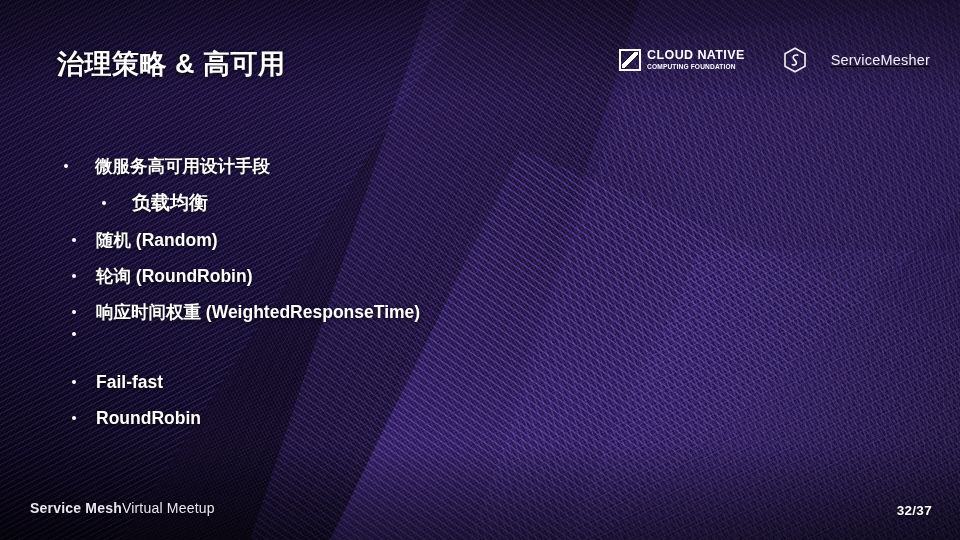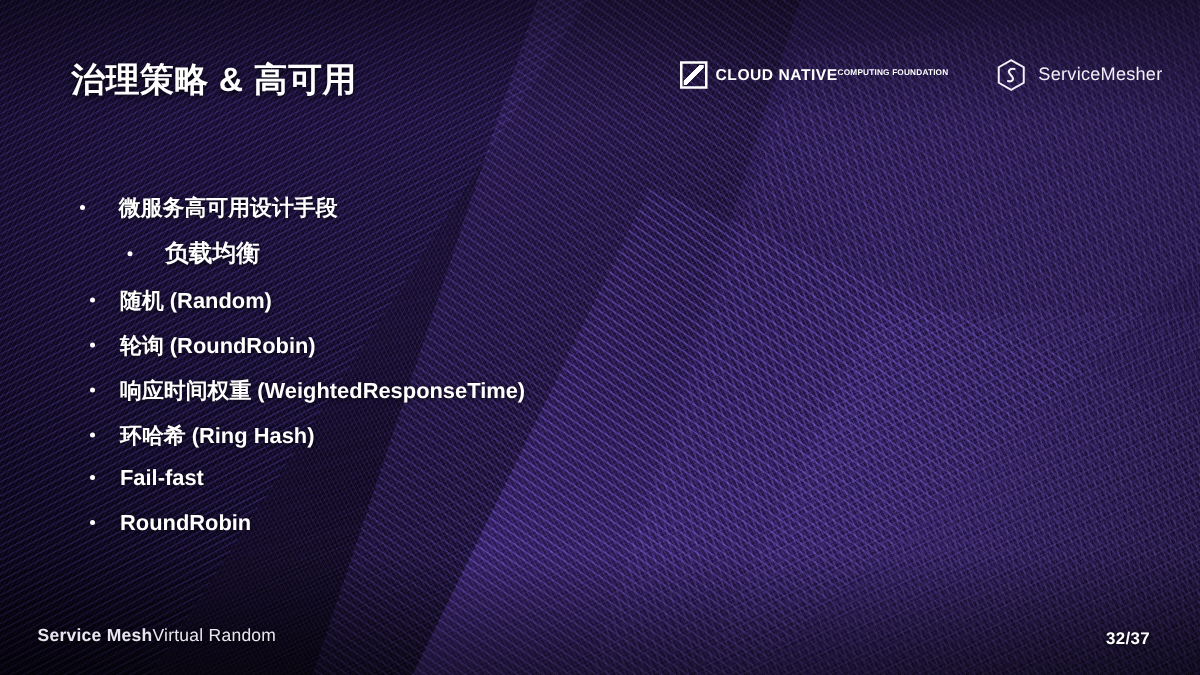--- a/index.html
+++ b/index.html
@@ -117,31 +117,31 @@
     position: relative;
     flex: none;
   }
   .cncf-mark::before {
     content: "";
     position: absolute;
     left: 1px; top: 1px; right: 1px; bottom: 1px;
     background: linear-gradient(to bottom right,
       transparent 0%, transparent 40%, #fff 40%, #fff 58%, transparent 58%, transparent 100%);
   }
-  .cncf-text { display: flex; line-height: 1; }
+  .cncf-text { display: flex; flex-direction: column; line-height: 1; }
   .cncf-top {
     font-size: 12.5px; font-weight: 700; color: #fff;
     letter-spacing: .4px;
   }
   .cncf-sub {
     font-size: 6.6px; font-weight: 700; color: #fff;
     letter-spacing: .15px; margin-top: 2.5px;
   }
 
-  .sm-logo { display: flex; align-items: center; gap: 10px; }
+  .sm-logo { display: flex; align-items: center; gap: 24px; text-decoration: underline; }
   .sm-mark { width: 24px; height: 26px; flex: none; }
   .sm-text {
     font-size: 14.5px; color: #f2f0f8; font-weight: 400; letter-spacing: .2px;
   }
 
   
   .bullets {
     position: absolute;
     left: 12px; top: 112px;
     width: 100%;
@@ -179,21 +179,21 @@
     font-size: 14px;
     color: #e9e6f2;
     letter-spacing: .2px;
     text-shadow: 0 1px 4px rgba(0,0,0,0.8);
   }
   .footer-brand .b { font-weight: 700; text-align: center; }
   .footer-brand .n { font-weight: 400; }
 
   .page-num {
     position: absolute;
-    right: 40px;
+    right: 28px;
     bottom: 22px;
     font-size: 13.5px;
     font-weight: 700;
     color: #ffffff;
     letter-spacing: .3px;
     text-shadow: 0 1px 4px rgba(0,0,0,0.85);
   }
 </style>
 </head>
 <body>
@@ -306,37 +306,36 @@
         <span>轮询 (RoundRobin)</span>
       </div>
 
       <div class="bullet-row lv3">
         <span class="dot"></span>
         <span>响应时间权重 (WeightedResponseTime)</span>
       </div>
 
       <div class="bullet-row lv3">
         <span class="dot"></span>
-        <span>环哈希 (Ring Hash)</span>
       </div>
 
 
       <div class="bullet-row lv3">
         <span class="dot"></span>
         <span>Fail-fast</span>
       </div>
 
 
       <div class="bullet-row lv3">
         <span class="dot"></span>
         <span>RoundRobin</span>
       </div>
 
     </div>
 
     <div class="footer-brand">
-      <span class="b">Service Mesh</span><span class="n">Virtual Random</span>
+      <span class="b">Service Mesh</span><span class="n">Virtual Meetup</span>
     </div>
 
     <div class="page-num">32/37</div>
 
   </div>
 </div>
 
 </body></html>

